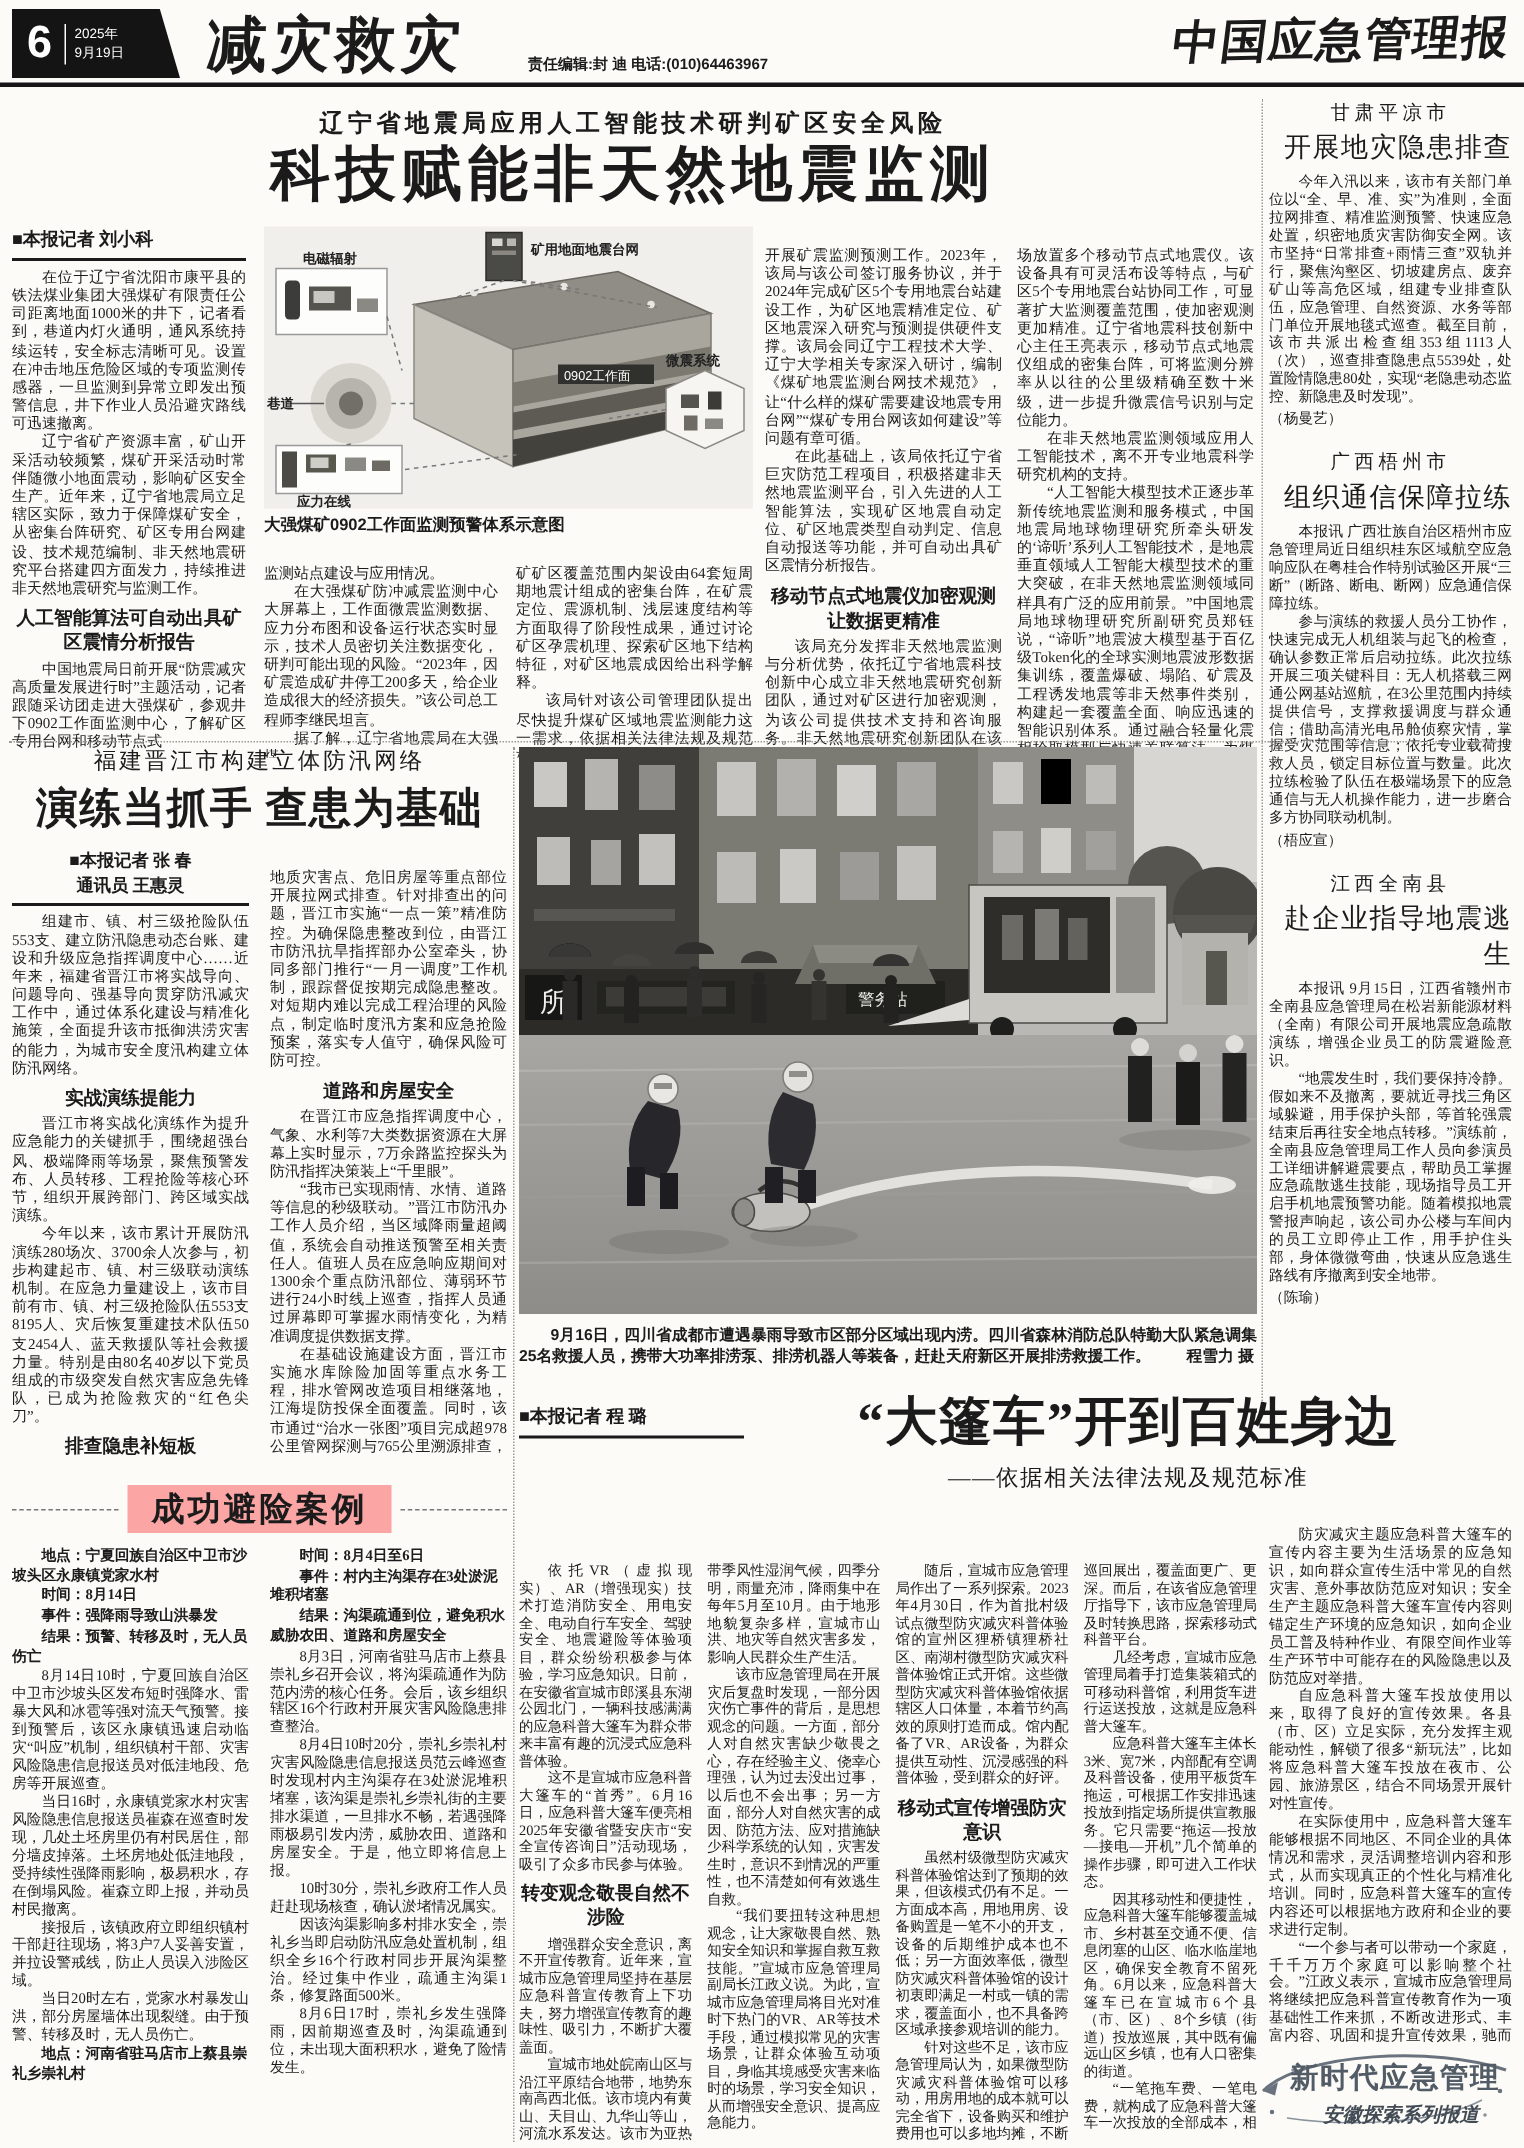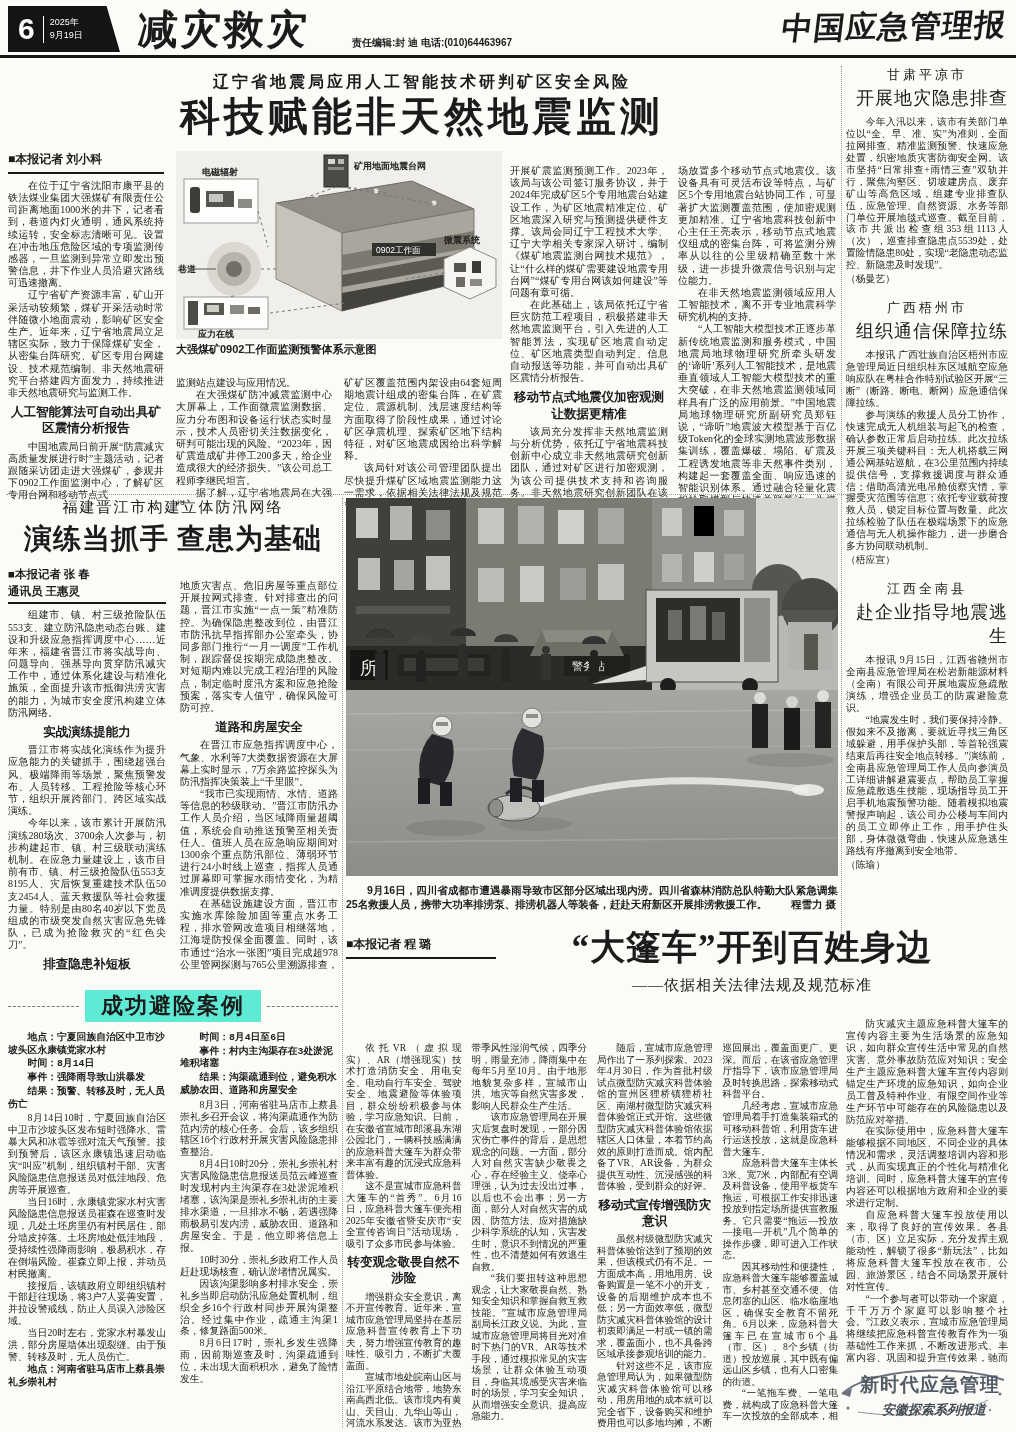--- a/index.html
+++ b/index.html
@@ -17,21 +17,21 @@
 .editor-line { position:absolute; left:352px; top:36px; font-size:10px; font-weight:700; font-family:"Liberation Sans",sans-serif; }
 .masthead { position:absolute; right:10px; top:6px; font-size:31px; font-weight:900; letter-spacing:1px;
   transform:skewX(-8deg) rotate(-1deg); }
 
 
 .bodyp { font-size:10px; line-height:1.22; text-align:justify; text-indent:2em; }
 .contp { text-indent:0;margin-top:14px; }
 .colhead { font-family:"Liberation Sans","DejaVu Sans",sans-serif; font-weight:700; font-size:12.5px;
   text-align:center; margin:5px 0 4px; line-height:1.3; }
 .metap { font-size:10px; line-height:1.3; font-weight:700; text-indent:2em;
-  font-family:Liberation Mono, monospace; }
+  font-family:Liberation Serif, serif; }
 .authp { font-size:10px; text-align:left; padding-right:2px; margin-top:2px; }
 .byline { font-size:12px; font-weight:700; border-bottom:2px solid #1a1a1a; padding-bottom:4px; margin-bottom:6px; line-height:1.4; }
 .colbox { position:absolute; overflow:hidden; }
 
 
 #art1 { position:absolute; left:8px; top:64px; width:828px; }
 #art1 .kicker { text-align:center; font-size:16px; letter-spacing:3px; margin-top:8px; font-weight:700; }
 #art1 .headline { text-align:center; font-size:40px; font-weight:900; letter-spacing:4px; line-height:1.15;
   font-family:Liberation Mono, monospace; margin-top:4px; }
 #a1body { position:relative; height:352px; margin-top:8px; }
@@ -48,33 +48,33 @@
 
 .vsep { position:absolute; width:0; border-left:1px dotted #9b9b95; }
 .hsep { position:absolute; height:0; border-top:1px dotted #9b9b95; }
 
 
 #art2 { position:absolute; left:8px; top:498px; width:330px; }
 #art2 .kicker { text-align:center; font-size:15px; letter-spacing:2px; }
 #art2 .headline { text-align:center; font-size:28px; font-weight:900; letter-spacing:1px; margin:3px 0 8px; }
 .a2cols { display:flex; gap:14px; }
 .a2col { width:158px; height:404px; overflow:hidden; }
-.byline2 { font-size:11.5px; font-weight:700; border-bottom:2px solid #1a1a1a; padding-bottom:3px; margin-bottom:5px; line-height:1.45; }
+.byline2 { font-size:11.5px; font-weight:700; border-bottom:2px solid #1a1a1a; padding-bottom:3px; margin-bottom:5px; line-height:1.45;text-align:center; }
 
 
 #photo { position:absolute; left:346px; top:498px; width:492px; height:378px; background:#b9b8b4; }
 #photo-caption { position:absolute; left:346px; top:883px; width:492px; font-size:10.5px; font-weight:700;
   font-family:"Liberation Sans",sans-serif; line-height:1.35; text-align:justify; text-indent:2em; padding-right:0; }
 #photo-credit { position:absolute; right:2px; bottom:0; font-weight:700; }
 
 
 #cases { position:absolute; left:8px; top:990px; width:330px; }
 .banner-row { display:flex; align-items:center; gap:6px; }
 .banner-dash { flex:1; border-top:1px dashed #777; }
-.banner { background:#5eead4; padding:1px 16px; font-size:22px; font-weight:900; letter-spacing:2px; }
+.banner { background:#fca5a5; padding:1px 16px; font-size:22px; font-weight:900; letter-spacing:2px; }
 .case-cols { display:flex; gap:14px; margin-top:9px; }
 .case-col { width:158px; height:392px; overflow:hidden; }
 .case-col .bodyp, .case-col .metap { font-size:9.8px; }
 .case-col .metap { margin:1px 0; }
 
 
 #art3 { position:absolute; left:346px; top:924px; width:662px; height:508px; }
 #a3-byline { position:absolute; left:0; top:12px; width:150px; }
 #a3-headline { position:absolute; left:150px; top:0; width:512px; text-align:center;
   font-size:35px; font-weight:900; letter-spacing:1px; }
@@ -438,22 +438,22 @@
         <div class="colhead">移动式宣传增强防灾意识</div>
         <div class="bodyp">虽然村级微型防灾减灾科普体验馆达到了预期的效果，但该模式仍有不足。一方面成本高，用地用房、设备购置是一笔不小的开支，设备的后期维护成本也不低；另一方面效率低，微型防灾减灾科普体验馆的设计初衷即满足一村或一镇的需求，覆盖面小，也不具备跨区域承接参观培训的能力。</div>
         <div class="bodyp">针对这些不足，该市应急管理局认为，如果微型防灾减灾科普体验馆可以移动，用房用地的成本就可以完全省下，设备购买和维护费用也可以多地均摊，不断巡回展出，覆盖面更广、更深。而后，在该省应急管理厅指导下，该市应急管理局及时转换思路，探索移动式科普平台。</div>
         <div class="bodyp">几经考虑，宣城市应急管理局着手打造集装箱式的可移动科普馆，利用货车进行运送投放，这就是应急科普大篷车。</div>
         <div class="bodyp">应急科普大篷车主体长3米、宽7米，内部配有空调及科普设备，使用平板货车拖运，可根据工作安排迅速投放到指定场所提供宣教服务。它只需要“拖运—投放—接电—开机”几个简单的操作步骤，即可进入工作状态。</div>
         <div class="bodyp">因其移动性和便捷性，应急科普大篷车能够覆盖城市、乡村甚至交通不便、信息闭塞的山区、临水临崖地区，确保安全教育不留死角。6月以来，应急科普大篷车已在宣城市6个县（市、区）、8个乡镇（街道）投放巡展，其中既有偏远山区乡镇，也有人口密集的街道。</div>
         <div class="bodyp">“一笔拖车费、一笔电费，就构成了应急科普大篷车一次投放的全部成本，相比建设一座小型场馆的成本要低很多。”在江政义看来，应急科普大篷车既能达到与微型防灾减灾科普体验馆同等水平的宣传效果，又能够切实为基层减负。</div>
       </div>
     <div id="a3col5">
         <div class="bodyp">防灾减灾主题应急科普大篷车的宣传内容主要为生活场景的应急知识，如向群众宣传生活中常见的自然灾害、意外事故防范应对知识；安全生产主题应急科普大篷车宣传内容则锚定生产环境的应急知识，如向企业员工普及特种作业、有限空间作业等生产环节中可能存在的风险隐患以及防范应对举措。</div>
+        <div class="bodyp">自应急科普大篷车投放使用以来，取得了良好的宣传效果。各县（市、区）立足实际，充分发挥主观能动性，解锁了很多“新玩法”，比如将应急科普大篷车投放在夜市、公园、旅游景区，结合不同场景开展针对性宣传。</div>
         <div class="bodyp">在实际使用中，应急科普大篷车能够根据不同地区、不同企业的具体情况和需求，灵活调整培训内容和形式，从而实现真正的个性化与精准化培训。同时，应急科普大篷车的宣传内容还可以根据地方政府和企业的要求进行定制。</div>
-        <div class="bodyp">自应急科普大篷车投放使用以来，取得了良好的宣传效果。各县（市、区）立足实际，充分发挥主观能动性，解锁了很多“新玩法”，比如将应急科普大篷车投放在夜市、公园、旅游景区，结合不同场景开展针对性宣传。</div>
         <div class="bodyp">“一个参与者可以带动一个家庭，千千万万个家庭可以影响整个社会。”江政义表示，宣城市应急管理局将继续把应急科普宣传教育作为一项基础性工作来抓，不断改进形式、丰富内容、巩固和提升宣传效果，驰而不息拓展应急宣传的广度，挖掘安全教育的深度。</div>
       </div>
   </div>
 
   <div id="series-logo">
     <svg width="172" height="64" viewBox="0 0 172 64">
       <path d="M4,34 C30,8 120,4 166,20" stroke="#6a737d" stroke-width="2" fill="none"></path>
       <polygon points="4,34 14,28 12,37" fill="#6a737d"></polygon>
       <path d="M150,40 C120,56 60,58 20,52" stroke="#8a929b" stroke-width="1" fill="none"></path>
       <circle cx="10" cy="48" r="1.5" fill="#6a737d"></circle>

